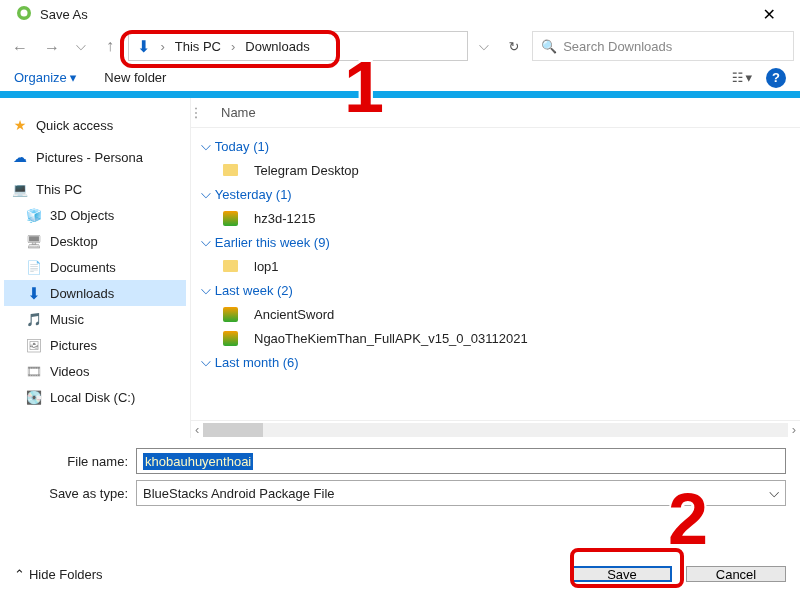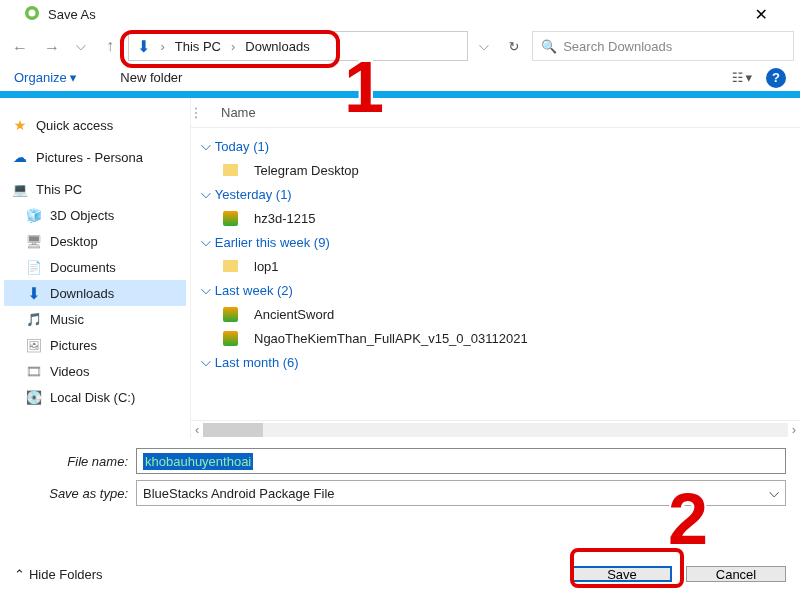--- a/index.html
+++ b/index.html
@@ -1,38 +1,38 @@
 <!DOCTYPE html>
 <html><head>
 <meta charset="utf-8">
 <style>
   * { box-sizing: border-box; margin: 0; padding: 0; font-family: "Segoe UI", Tahoma, sans-serif; font-size: 13px; }
   body { width: 800px; height: 600px; background: #fff; overflow: hidden; position: relative; }
 
   
-  .title-bar { height: 28px; display: flex; align-items: center; padding: 0 24px; }
+  .title-bar { height: 28px; display: flex; align-items: center; padding: 0 16px; }
   .title-bar .icon-slot { width: 18px; height: 18px; margin-right: 6px; }
   .title-bar .title { color: #222; }
   .title-bar .close { margin-left: auto; font-size: 16px; padding: 2px 8px; }
 
   
   .nav-row { height: 36px; display: flex; align-items: center; padding: 0 6px; gap: 4px; }
   .nav-arrow { width: 28px; height: 28px; display:flex; align-items:center; justify-content:center; color:#888; font-size:16px; }
   .address-bar { flex: 0 0 340px; height: 30px; border: 1px solid #ccc; background:#fff; display:flex; align-items:center; padding: 0 8px; gap:6px; position:relative; }
   .addr-chevron { width:22px; text-align:center; color:#888; }
   .address-bar .crumb { color:#222; }
   .address-bar .sep { color:#888; margin:0 4px; }
   .addr-drop { width: 24px; display:flex; align-items:center; justify-content:center; color:#888; }
   .refresh { width: 28px; height: 28px; display:flex; align-items:center; justify-content:center; color:#555; }
   .search-field { flex:1; height:30px; border:1px solid #ddd; display:flex; align-items:center; padding:0 8px; color:#888; gap:6px; }
 
   
   .tool-row { height: 34px; display:flex; align-items:center; padding: 0 14px; gap: 28px; border-bottom:7px solid #0ea5e9; }
   .tool-row .organize { color:#0b61c4; display:flex; align-items:center; gap:3px; }
-  .tool-row .newfolder { color:#222;margin-left:16px; }
+  .tool-row .newfolder { color:#222; }
   .tool-row .right { margin-left:auto; display:flex; align-items:center; gap:14px; }
   .view-dd { display:flex; align-items:center; gap:2px; color:#555; }
   .help-circle { width:20px; height:20px; border-radius:50%; background:#0b61c4; color:#fff; display:flex; align-items:center; justify-content:center; font-weight:bold; }
 
   
   .main { display:flex; height: 340px; }
   .sidebar { width: 190px; padding: 8px 4px; overflow:hidden; }
   .sidebar .item { display:flex; align-items:center; height:26px; padding:0 8px; gap:8px; color:#222; }
   .sidebar .item.section { margin-top:6px; }
   .sidebar .item.selected { background:#cfe8ff; }
@@ -45,23 +45,23 @@
   .group-header { color:#0b61c4; display:flex; align-items:center; gap:4px; padding:4px 2px; }
   .file-row { display:flex; align-items:center; gap:15px; padding:3px 8px 3px 22px; color:#222; }
   .file-ico { width:18px; height:18px; display:inline-flex; align-items:center; justify-content:center; }
   .hscroll { height:18px; border-top:1px solid #eee; display:flex; align-items:center; padding:0 4px; color:#888; font-size:12px; }
   .hscroll .track { flex:1; height:14px; background:#f0f0f0; margin:0 4px; position:relative; }
   .hscroll .thumb { position:absolute; left:0; top:0; bottom:0; width:60px; background:#cfcfcf; }
 
   
   .form-rows { padding: 10px 14px 6px 14px; }
   .form-row { display:flex; align-items:center; margin-bottom:6px; }
-  .form-row label { width:122px; text-align:right; padding-right:8px; color:#222;font-style:italic; }
+  .form-row label { width:122px; text-align:right; padding-right:8px; color:#222; }
   .form-input { flex:1; height:26px; border:1px solid #888; background:#fff; padding:0 6px; display:flex; align-items:center; }
-  .form-input.filename span.sel { background:#0b61c4; color:#86efac; padding:1px 2px; }
+  .form-input.filename span.sel { background:#0b61c4; color:#fef9c3; padding:1px 2px; }
   .form-dropdown { flex:1; height:26px; border:1px solid #aaa; background:#fff; padding:0 6px; display:flex; align-items:center; justify-content:space-between; color:#222; }
 
   
   .bottom-row { position:absolute; bottom:0; left:0; right:0; height:52px; display:flex; align-items:center; padding: 0 14px; }
   .hide-folders { display:flex; align-items:center; gap:4px; color:#222; }
   .btns { margin-left:auto; display:flex; gap:14px; }
   .win-btn { width:100px; height:16px; border:1px solid #999; background:#e9e9e9; display:flex; align-items:center; justify-content:center; }
   .win-btn.default { border:2px solid #0b61c4; background:#e9e9e9; }
 
   

